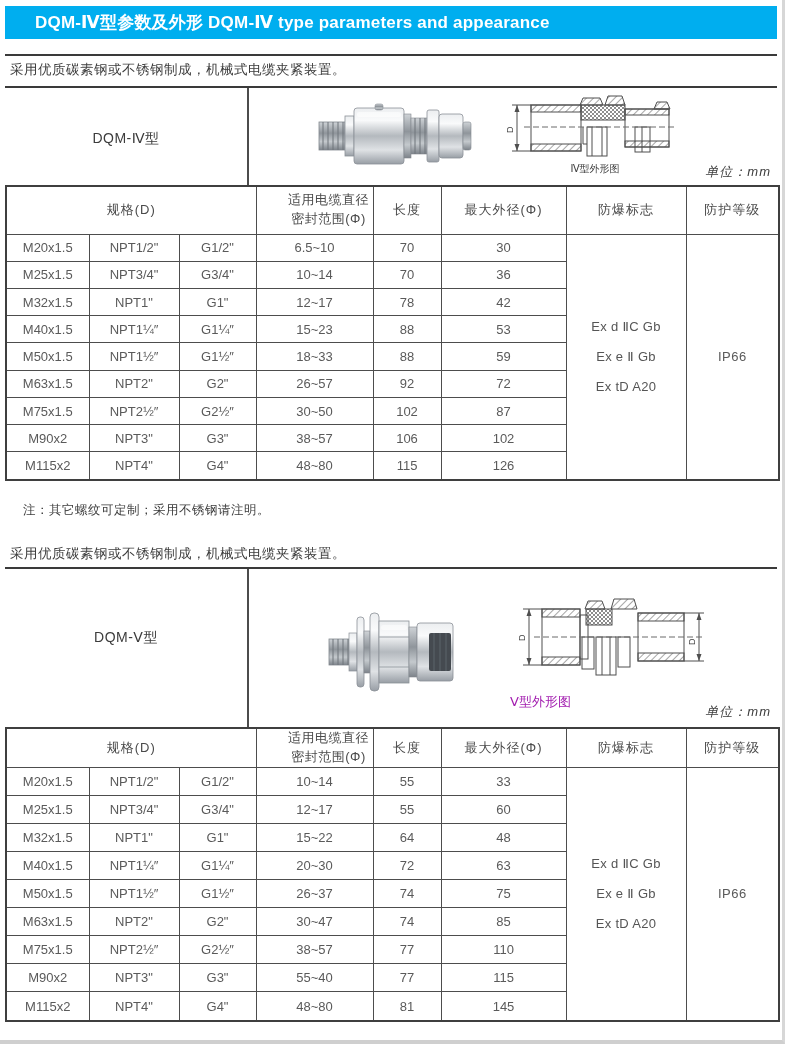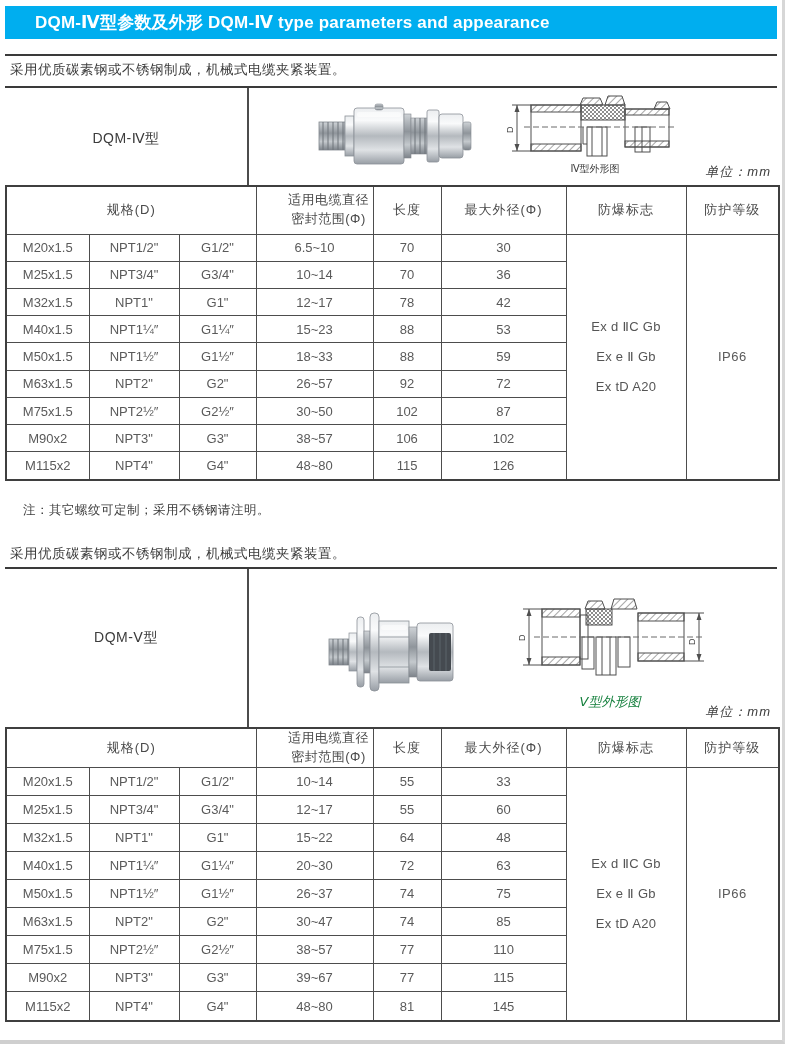--- a/index.html
+++ b/index.html
@@ -26,21 +26,21 @@
   #imgrow1{top:86px; height:99px;}
   #imgrow2{top:567px; height:160px;}
   .vdiv{position:absolute; left:242px; top:0; bottom:0; width:2px; background:#4c4c4c;}
   .model-label{position:absolute; left:0; width:242px; text-align:center; font-size:14px; color:#3c3c3c; letter-spacing:.5px;}
   #imgrow1 .model-label{top:42px;} #imgrow2 .model-label{top:60px;}
   .photo4{position:absolute; left:310px; top:12px;}
   .dwg4{position:absolute; left:500px; top:6px;}
   .cap4{position:absolute; left:500px; top:74px; width:180px; text-align:center; font-size:10px; color:#3c3c3c;}
   .photo5{position:absolute; left:322px; top:26px;}
   .dwg5{position:absolute; left:513px; top:26px;}
-  .cap5{position:absolute; left:505px; top:124px; width:200px; text-align:center; font-size:13px; color:#15803d;font-style:italic;}
+  .cap5{position:absolute; left:505px; top:124px; width:200px; font-size:13px; color:#a21caf;}
   .unit{position:absolute; right:6px; font-size:13px; color:#3c3c3c; letter-spacing:1px;font-style:italic;}
   #imgrow1 .unit{bottom:4px;} #imgrow2 .unit{bottom:6px;}
   table.params{
     position:absolute; left:5px; width:773px; border-collapse:collapse;
     table-layout:fixed; font-size:13px;border-radius:16px;
   }
   #table1{top:185px; height:296px;} #table2{top:727px; height:295px;}
   table.params th, table.params td{
     border:1px solid #4d4d4d; text-align:center; vertical-align:middle;
     font-weight:normal; padding:0; overflow:hidden;
@@ -439,21 +439,21 @@
           <td>NPT2½″</td>
           <td>G2½″</td>
           <td>38~57</td>
           <td>77</td>
           <td>110</td>
         </tr>
         <tr>
           <td>M90x2</td>
           <td>NPT3"</td>
           <td>G3"</td>
-          <td>39~67</td>
+          <td>55~40</td>
           <td>77</td>
           <td>115</td>
         </tr>
         <tr>
           <td>M115x2</td>
           <td>NPT4"</td>
           <td>G4"</td>
           <td>48~80</td>
           <td>81</td>
           <td>145</td>

